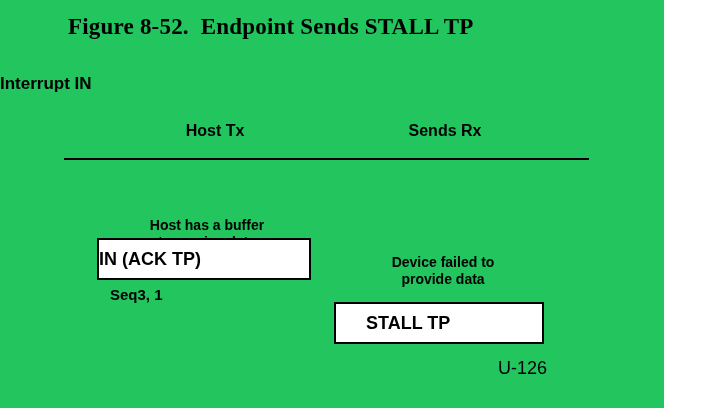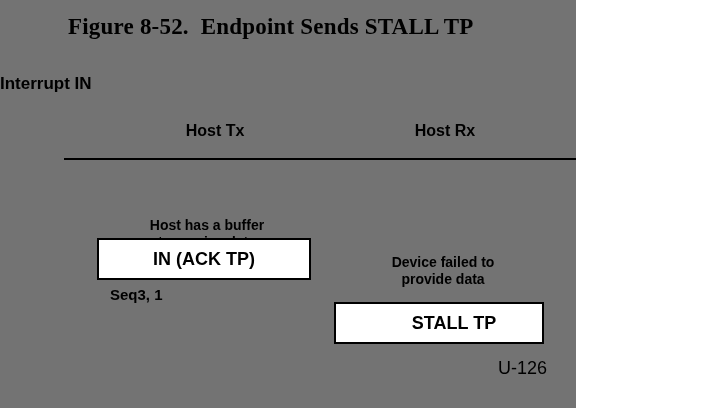--- a/index.html
+++ b/index.html
@@ -2,23 +2,23 @@
 <html><head>
 <meta charset="utf-8">
 <style>
   html, body {
     margin: 0;
     padding: 0;
     background: #ffffff;
   }
   #page {
     position: relative;
-    width: 576px;
+    width: 664px;
     height: 408px;
-    background: #737373;
+    background: #22c55e;
     overflow: hidden;
     font-family: "Liberation Sans", sans-serif;
     color: #000000;
   }
   .figure-title {
     position: absolute;
     left: 68px;
     top: 14px;
     font-family: "Liberation Serif", serif;
     font-weight: bold;
@@ -75,21 +75,20 @@
     top: 254px;
     width: 210px;
   }
   .pkt-box {
     position: absolute;
     box-sizing: border-box;
     border: 2px solid #000000;
     background: #ffffff;
     display: flex;
     align-items: center;
-    justify-content: center;
     font-size: 18px;
     font-weight: bold;
     color: #000000;
   }
   .pkt-in {
     left: 97px;
     top: 238px;
     width: 214px;
     height: 42px;
   }
@@ -122,21 +121,21 @@
 <body>
 
 <div id="page">
 
   <div class="figure-title">Figure 8-52.  Endpoint Sends STALL TP</div>
 
   <div class="diagram-subtitle">Interrupt IN</div>
 
   <div class="col-header tx">Host Tx</div>
 
-  <div class="col-header rx">Host Rx</div>
+  <div class="col-header rx">Sends Rx</div>
 
   <div class="divider"></div>
 
   <div class="note note-host-buffer">Host has a buffer
 to receive data</div>
 
   <div class="pkt-box pkt-in">
     <span>IN (ACK TP)</span>
   </div>
 

